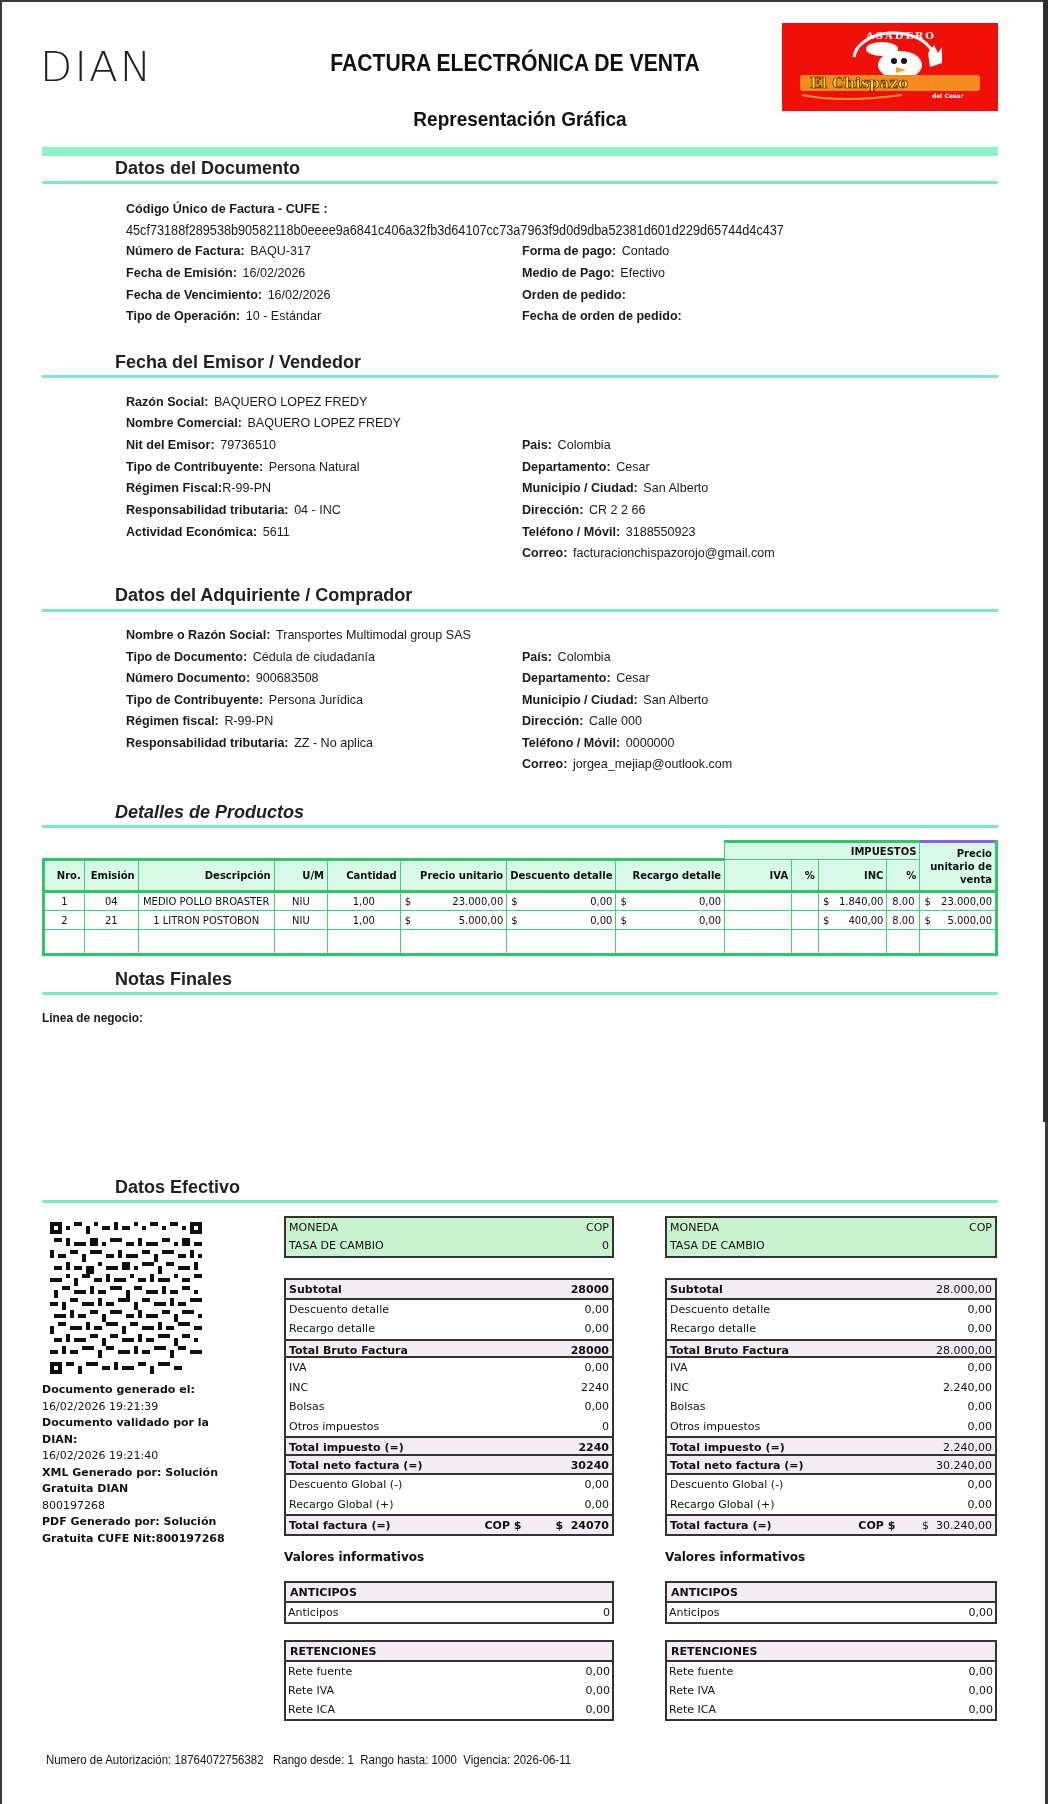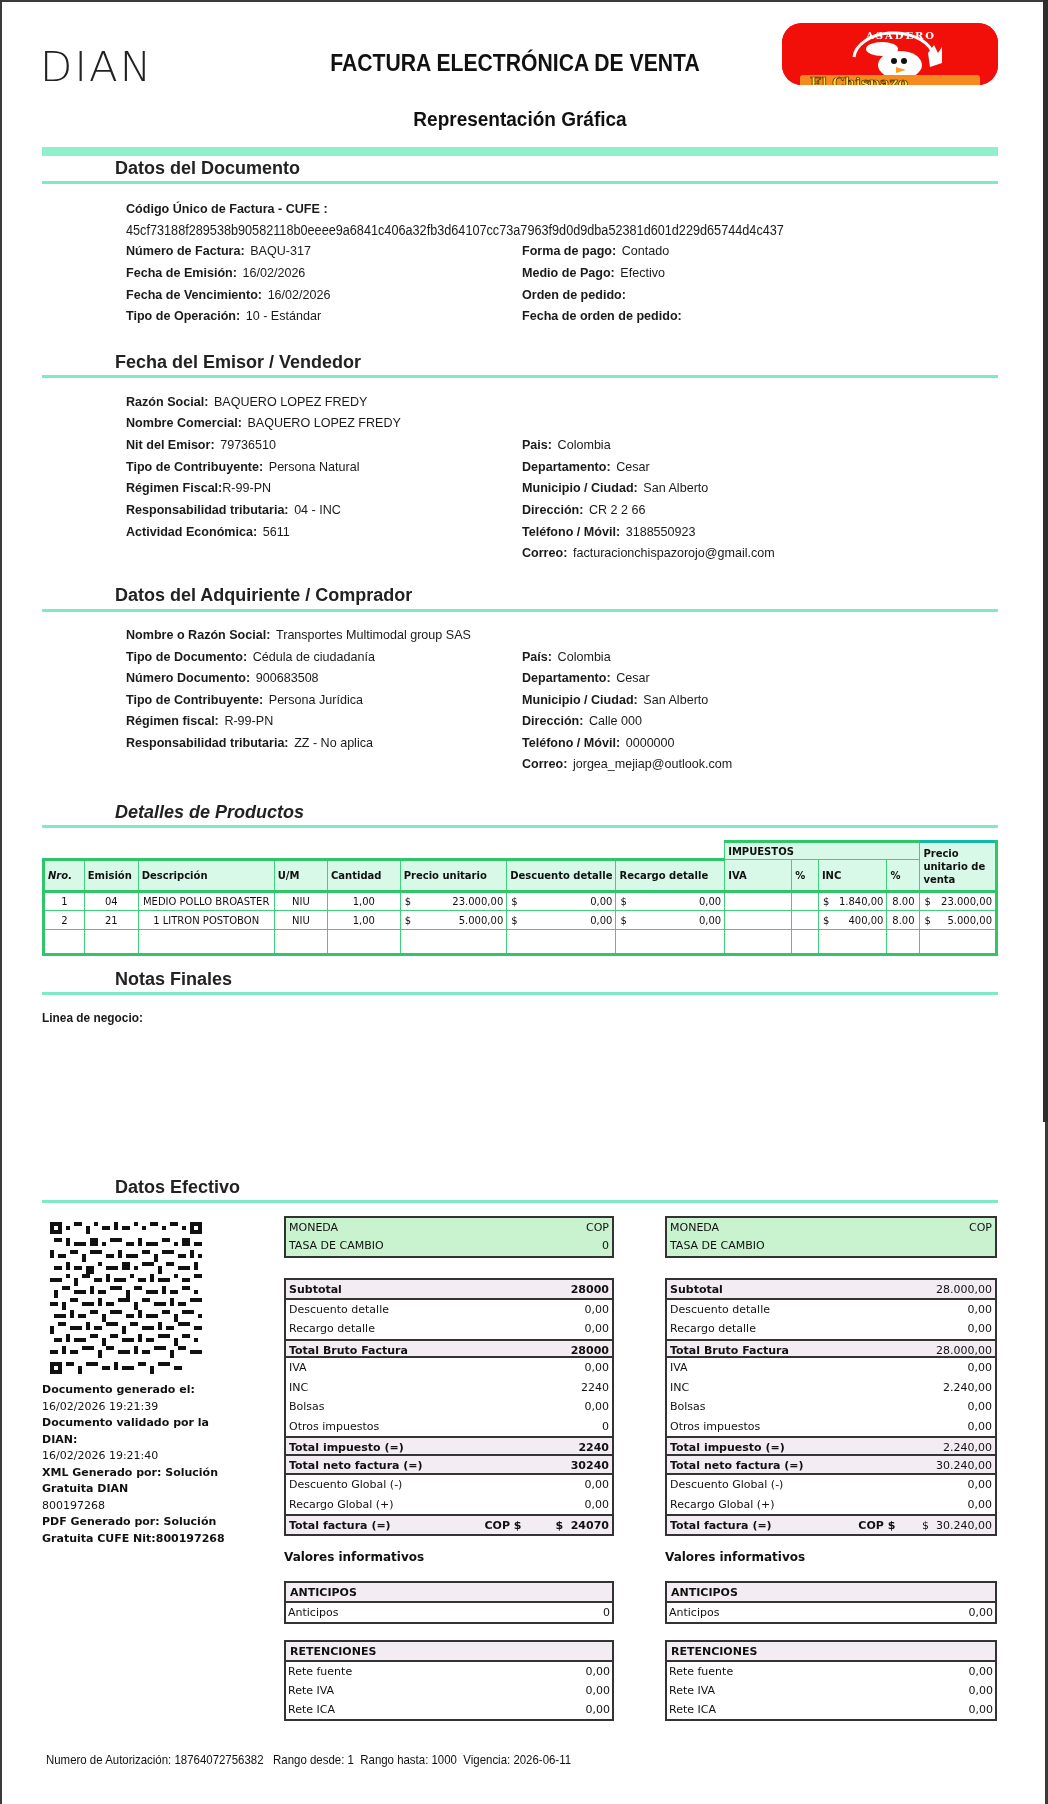--- a/index.html
+++ b/index.html
@@ -10,37 +10,37 @@
   .frame-left { position: absolute; left: 0; top: 0; width: 2px; height: 1804px; background: #3a3a3a; }
   .frame-right-thick { position: absolute; left: 1043px; top: 0; width: 5px; height: 1122px; background: #2e2e2e; }
   .frame-right-thin { position: absolute; left: 1045px; top: 1122px; width: 3px; height: 682px; background: #3a3a3a; }
 
   .abs { position: absolute; }
 
   
   .dian-logo { left: 40px; top: 44px; font-family: "DejaVu Sans", sans-serif; font-size: 40px; font-weight: 200; letter-spacing: 2px; color: #222; transform: scaleX(1.05); transform-origin: left; }
   .title { left: 250px; top: 50px; width: 530px; text-align: center; font-size: 23px; font-weight: bold; color: #111; transform: scaleX(0.92); }
   .subtitle { left: 300px; top: 108px; width: 440px; text-align: center; font-size: 20px; font-weight: bold; color: #111; transform: scaleX(0.95); }
-  .brand-logo { left: 782px; top: 23px; width: 216px; height: 62px; background: #f20f0a; overflow: hidden; border-radius: 20px; }
+  .brand-logo { left: 782px; top: 23px; width: 216px; height: 88px; background: #f20f0a; overflow: hidden; }
 
   
   .bar-thick { left: 42px; height: 9px; width: 956px; background: #8ff0cc; }
   .bar-thin { left: 42px; height: 3px; width: 956px; background: #7fe8c4; }
   .section-title { left: 115px; font-size: 18px; font-weight: bold; color: #222; }
 
   
   .field { font-size: 13.5px; white-space: nowrap; transform: scaleX(0.93); transform-origin: left; }
   .field .lbl { font-weight: bold; color: #1a1a1a; }
   .field .val { color: #1a1a1a; margin-left: 6px; }
   .cufe-val { font-size: 14px; white-space: nowrap; transform: scaleX(0.905); transform-origin: left; }
 
   
   .ptable { left: 42px; top: 840px; width: 956px; border-collapse: collapse; font-family: "DejaVu Sans", sans-serif; font-size: 10px; }
   .ptable td, .ptable th { border: 1.5px solid #3fd07a; padding: 1px 3px; white-space: nowrap; }
-  .ptable th { background: #d8f9e7; font-weight: bold; text-align: left; font-size: 10px; color: #111; margin-top: 16px; }
+  .ptable th { background: #d8f9e7; font-weight: bold; text-align: right; font-size: 10px; color: #111; margin-top: 16px; }
   .ptable thead tr.row-main th { border-bottom: 3px solid #2fc66a; height: 32px; }
   .ptable .top-empty { border: none; background: transparent; }
   .ptable td { height: 19px; color: #111; }
   .ptable td.c { text-align: center; }
   .ptable td.money { text-align: right; position: relative; }
   .ptable td.money .cur { position: absolute; left: 4px; }
   .ptable tr.filler td { height: 25px; border-bottom: 3px solid #2fc66a; }
   .ptable tbody tr:first-child td { border-top: 3px solid #2fc66a; }
   .ptable .outer-left { border-left: 3px solid #2fc66a; }
   .ptable .outer-right { border-right: 3px solid #2fc66a; }
@@ -165,24 +165,24 @@
     <col style="width:68px">
       <col style="width:27px">
       <col style="width:69px">
       <col style="width:33px">
       <col style="width:77px">
   </colgroup>
   <thead>
     <tr class="row-group">
       <th class="top-empty" colspan="8"></th>
       <th colspan="4" style="height:18px; border-top:3px solid #2fc66a;">IMPUESTOS</th>
-      <th rowspan="2" class="outer-right" style="border-top:3px solid #14b8a6; white-space:normal; line-height:13px;">Precio unitario de venta</th>
+      <th rowspan="2" class="outer-right" style="border-top:3px solid #8b5cf6; white-space:normal; line-height:13px;">Precio unitario de venta</th>
     </tr>
     <tr class="row-main">
-      <th class="outer-left" style="border-top:3px solid #2fc66a;font-style:italic;">Nro.</th>
+      <th class="outer-left" style="border-top:3px solid #2fc66a;">Nro.</th>
       <th style="border-top:3px solid #2fc66a;">Emisión</th>
       <th style="border-top:3px solid #2fc66a;">Descripción</th>
       <th style="border-top:3px solid #2fc66a;">U/M</th>
       <th style="border-top:3px solid #2fc66a;">Cantidad</th>
       <th style="border-top:3px solid #2fc66a;">Precio unitario</th>
       <th style="border-top:3px solid #2fc66a;">Descuento detalle</th>
       <th style="border-top:3px solid #2fc66a;">Recargo detalle</th>
       <th>IVA</th>
       <th>%</th>
       <th>INC</th>

